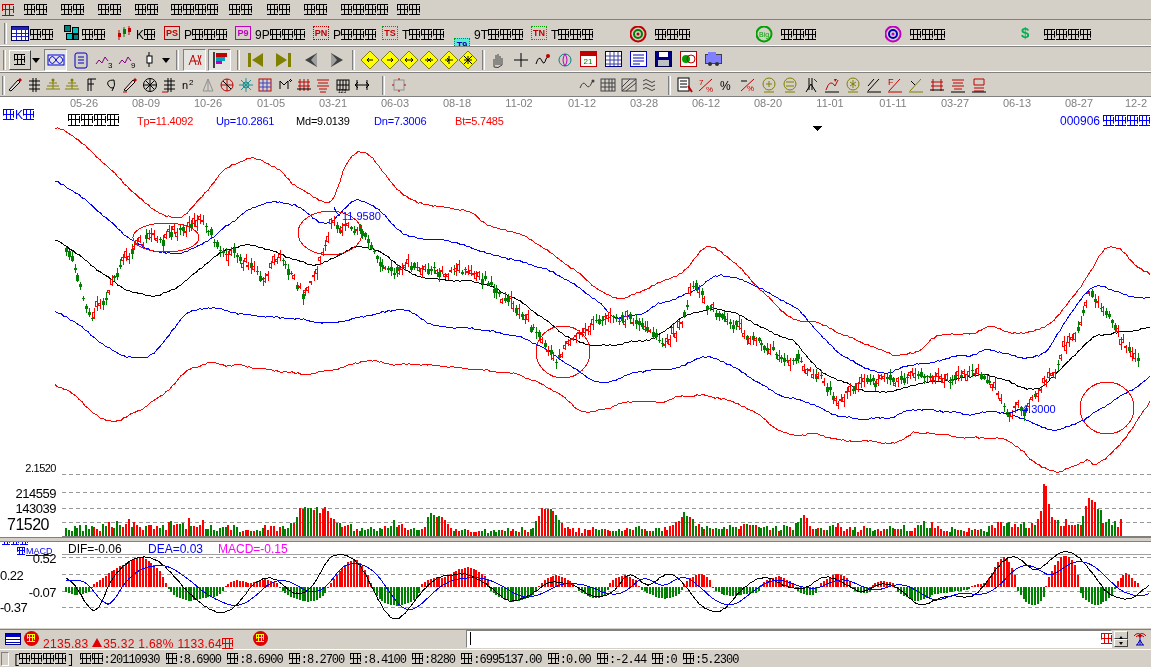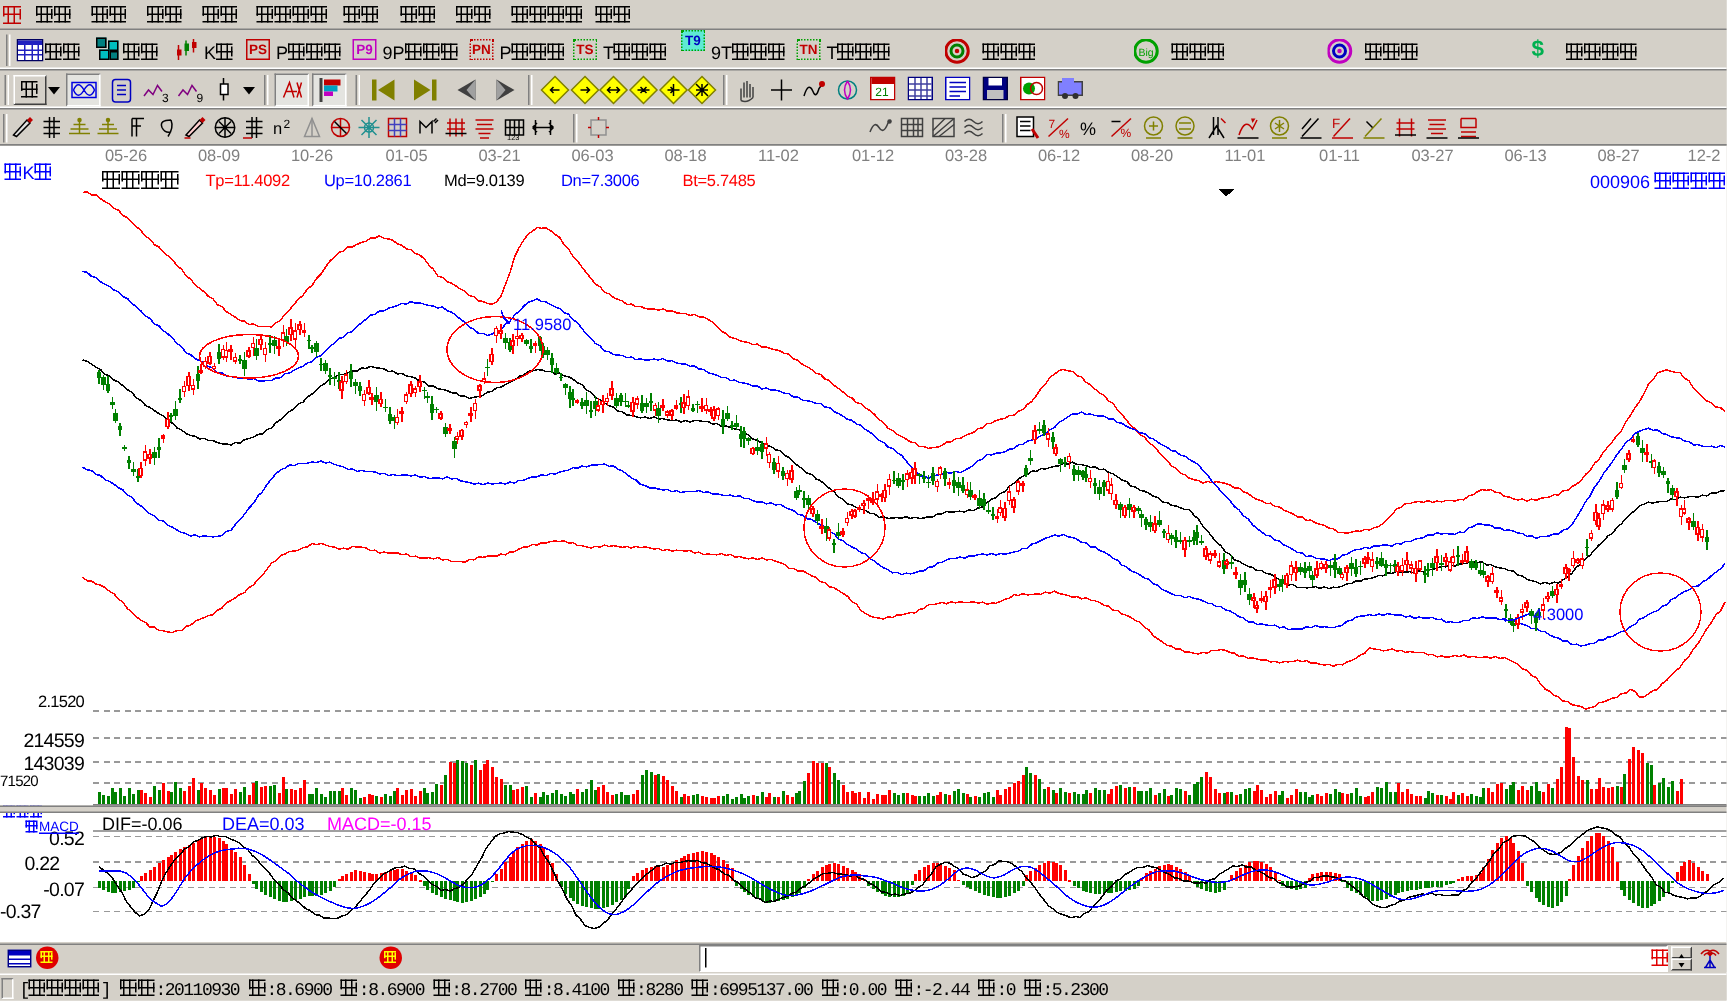--- a/index.html
+++ b/index.html
@@ -1583,26 +1583,26 @@
 <div class="abs" style="left:68px;top:113px;color:#000;font-size:13px"><i class="cj cj13"></i><i class="cj cj13"></i><i class="cj cj13"></i><i class="cj cj13"></i></div>
 <div class="abs" style="left:137px;top:115px;color:#ff0000;font-size:11px;letter-spacing:-0.2px">Tp=11.4092</div>
 <div class="abs" style="left:216px;top:115px;color:#0000ff;font-size:11px;letter-spacing:-0.2px">Up=10.2861</div>
 <div class="abs" style="left:296px;top:115px;color:#000000;font-size:11px;letter-spacing:-0.2px">Md=9.0139</div>
 <div class="abs" style="left:374px;top:115px;color:#0000ff;font-size:11px;letter-spacing:-0.2px">Dn=7.3006</div>
 <div class="abs" style="left:455px;top:115px;color:#ff0000;font-size:11px;letter-spacing:-0.2px">Bt=5.7485</div>
 <div class="abs" style="left:1060px;top:114px;color:#0000ff;font-size:12px;white-space:nowrap">000906 <i class="cj cj12"></i><i class="cj cj12"></i><i class="cj cj12"></i><i class="cj cj12"></i></div>
 <div class="abs" style="left:0;top:462px;width:56px;text-align:right;color:#000;font-size:11px;letter-spacing:-0.5px">2.1520</div>
 <div class="abs" style="left:0;top:486px;width:56px;text-align:right;color:#000;font-size:13px;letter-spacing:-0.5px">214559</div>
 <div class="abs" style="left:0;top:501px;width:56px;text-align:right;color:#000;font-size:13px;letter-spacing:-0.5px">143039</div>
-<div class="abs" style="left:0;top:516px;width:56px;text-align:left;color:#000;font-size:10px;letter-spacing:-0.5px">71520</div>
+<div class="abs" style="left:0;top:516px;width:56px;text-align:center;color:#000;font-size:16px;letter-spacing:-0.5px">71520</div>
 <div class="abs" style="left:68px;top:542px;color:#000;font-size:12px">DIF=-0.06</div>
 <div class="abs" style="left:148px;top:542px;color:#0000ff;font-size:12px">DEA=0.03</div>
 <div class="abs" style="left:218px;top:542px;color:#ff00ff;font-size:12px">MACD=-0.15</div>
 <div class="abs" style="left:0;top:551px;width:56px;text-align:right;color:#000;font-size:13px;letter-spacing:-0.5px">0.52</div>
-<div class="abs" style="left:0;top:568px;width:56px;text-align:center;color:#000;font-size:13px;letter-spacing:-0.5px">0.22</div>
+<div class="abs" style="left:0;top:568px;width:56px;text-align:left;color:#000;font-size:13px;letter-spacing:-0.5px">0.22</div>
 <div class="abs" style="left:0;top:585px;width:56px;text-align:right;color:#000;font-size:13px;letter-spacing:-0.5px">-0.07</div>
 <div class="abs" style="left:0;top:600px;width:56px;color:#000;font-size:13px;letter-spacing:-0.5px">-0.37</div>
 <div class="abs" style="left:2px;top:536px;color:#0000ff;font-size:9px;text-decoration:underline"><i class="cj cj9"></i><i class="cj cj9"></i><i class="cj cj9"></i></div>
 <div class="abs" style="left:17px;top:546px;color:#0000ff;font-size:9px;text-decoration:underline"><i class="cj cj9"></i>MACD</div>
 <div class="abs" style="left:0;top:537px;width:1151px;height:5px;background:#d4d0c8;border-top:1px solid #808080;border-bottom:1px solid #808080"></div>
 <div class="bar" style="top:0;height:19px">
     <div class="abs" style="left:2px;top:2px;color:#c00000;font-weight:bold;font-size:14px"><i class="cj cj13"></i></div>
     <div class="abs" style="left:24px;top:3px;font-size:12px;color:#000"><i class="cj cj12"></i><i class="cj cj12"></i></div>
     <div class="abs" style="left:61px;top:3px;font-size:12px;color:#000"><i class="cj cj12"></i><i class="cj cj12"></i></div>
     <div class="abs" style="left:98px;top:3px;font-size:12px;color:#000"><i class="cj cj12"></i><i class="cj cj12"></i></div>
@@ -1639,21 +1639,21 @@
     </svg>
     <div class="tbtn" style="left:136px;top:8px">K<i class="cj cj12"></i></div>
     <div class="abs" style="left:164px;top:6px;width:16px;height:14px;border:1px solid #c00000;background:#d4d0c8;font-size:9px;font-weight:bold;color:#c00000;text-align:center;line-height:12px;font-family:'Liberation Sans'">PS</div>
     <div class="tbtn" style="left:184px;top:8px">P<i class="cj cj12"></i><i class="cj cj12"></i><i class="cj cj12"></i></div>
     <div class="abs" style="left:235px;top:6px;width:16px;height:14px;border:1px solid #c000c0;background:#d4d0c8;font-size:9px;font-weight:bold;color:#c000c0;text-align:center;line-height:12px;font-family:'Liberation Sans'">P9</div>
     <div class="tbtn" style="left:255px;top:8px">9P<i class="cj cj12"></i><i class="cj cj12"></i><i class="cj cj12"></i></div>
     <div class="abs" style="left:313px;top:6px;width:16px;height:14px;border:1px dotted #c00000;background:#d4d0c8;font-size:9px;font-weight:bold;color:#c00000;text-align:center;line-height:12px;font-family:'Liberation Sans'">PN</div>
     <div class="tbtn" style="left:333px;top:8px">P<i class="cj cj12"></i><i class="cj cj12"></i><i class="cj cj12"></i></div>
     <div class="abs" style="left:382px;top:6px;width:16px;height:14px;border:1px dotted #00a000;background:#d4d0c8;font-size:9px;font-weight:bold;color:#c00000;text-align:center;line-height:12px;font-family:'Liberation Sans'">TS</div>
     <div class="tbtn" style="left:402px;top:8px">T<i class="cj cj12"></i><i class="cj cj12"></i><i class="cj cj12"></i></div>
-    <div class="abs" style="left:454px;top:0;width:16px;height:14px;border:1px dotted #00a000;background:#5eead4;font-size:9px;font-weight:bold;color:#0000c0;text-align:center;line-height:12px;font-family:'Liberation Sans'">T9</div>
+    <div class="abs" style="left:454px;top:18px;width:16px;height:14px;border:1px dotted #00a000;background:#5eead4;font-size:9px;font-weight:bold;color:#0000c0;text-align:center;line-height:12px;font-family:'Liberation Sans'">T9</div>
     <div class="tbtn" style="left:474px;top:8px">9T<i class="cj cj12"></i><i class="cj cj12"></i><i class="cj cj12"></i></div>
     <div class="abs" style="left:531px;top:6px;width:16px;height:14px;border:1px dotted #00a000;background:#d4d0c8;font-size:9px;font-weight:bold;color:#c00000;text-align:center;line-height:12px;font-family:'Liberation Sans'">TN</div>
     <div class="tbtn" style="left:551px;top:8px">T<i class="cj cj12"></i><i class="cj cj12"></i><i class="cj cj12"></i></div>
     <svg class="abs" style="left:630px;top:6px" width="17" height="17">
       <circle cx="8" cy="8" r="7.5" fill="none" stroke="#c00000" stroke-width="2"></circle>
       <circle cx="8" cy="8" r="4" fill="none" stroke="#008000" stroke-width="2"></circle>
       <circle cx="8" cy="8" r="1.5" fill="#c00000"></circle>
     </svg>
     <div class="tbtn" style="left:655px;top:8px"><i class="cj cj12"></i><i class="cj cj12"></i><i class="cj cj12"></i></div>
     <svg class="abs" style="left:756px;top:6px" width="17" height="17">
@@ -1969,20 +1969,21 @@
       <path d="M2 16 H16" stroke="#000"></path>
     </svg>
   </div>
 <div class="bar" style="top:629px;height:19px;border-top:1px solid #808080">
     <div class="abs" style="left:5px;top:3px;width:16px;height:12px;border:1px solid #000080;background:#fff">
       <div style="height:3px;background:#0000c0"></div>
       <div style="border-bottom:1px solid #0000c0;height:3px"></div>
       <div style="border-bottom:1px solid #0000c0;height:3px"></div>
     </div>
     <div class="abs" style="left:24px;top:1px;width:15px;height:15px;border-radius:50%;background:#e00000;color:#ffff00;font-size:9px;text-align:center;line-height:15px"><i class="cj cj9"></i></div>
+    <div class="abs" style="left:43px;top:3px;color:#e00000;font-size:12px;letter-spacing:0.3px;white-space:nowrap">2135.83 <span class="tri"></span>35.32 1.68% 1133.64<span style="color:#e00000"><i class="cj cj12"></i></span></div>
     <div class="abs" style="left:253px;top:1px;width:15px;height:15px;border-radius:50%;background:#e00000;color:#ffff00;font-size:9px;text-align:center;line-height:15px"><i class="cj cj9"></i></div>
     <div class="abs sunk" style="left:466px;top:0;width:646px;height:18px;background:#fff"></div>
     <div class="abs" style="left:470px;top:2px;width:1px;height:13px;background:#000"></div>
     <div class="abs" style="left:1101px;top:2px;color:#e00000;font-size:12px"><i class="cj cj12"></i></div>
     <div class="abs btn3d" style="left:1114px;top:1px;width:14px;height:8px;background:#d4d0c8">
       <i style="position:absolute;left:4px;top:2px;width:0;height:0;border:2px solid transparent;border-bottom:3px solid #000"></i>
     </div>
     <div class="abs btn3d" style="left:1114px;top:9px;width:14px;height:8px;background:#d4d0c8">
       <i style="position:absolute;left:4px;top:2px;width:0;height:0;border:2px solid transparent;border-top:3px solid #000"></i>
     </div>

